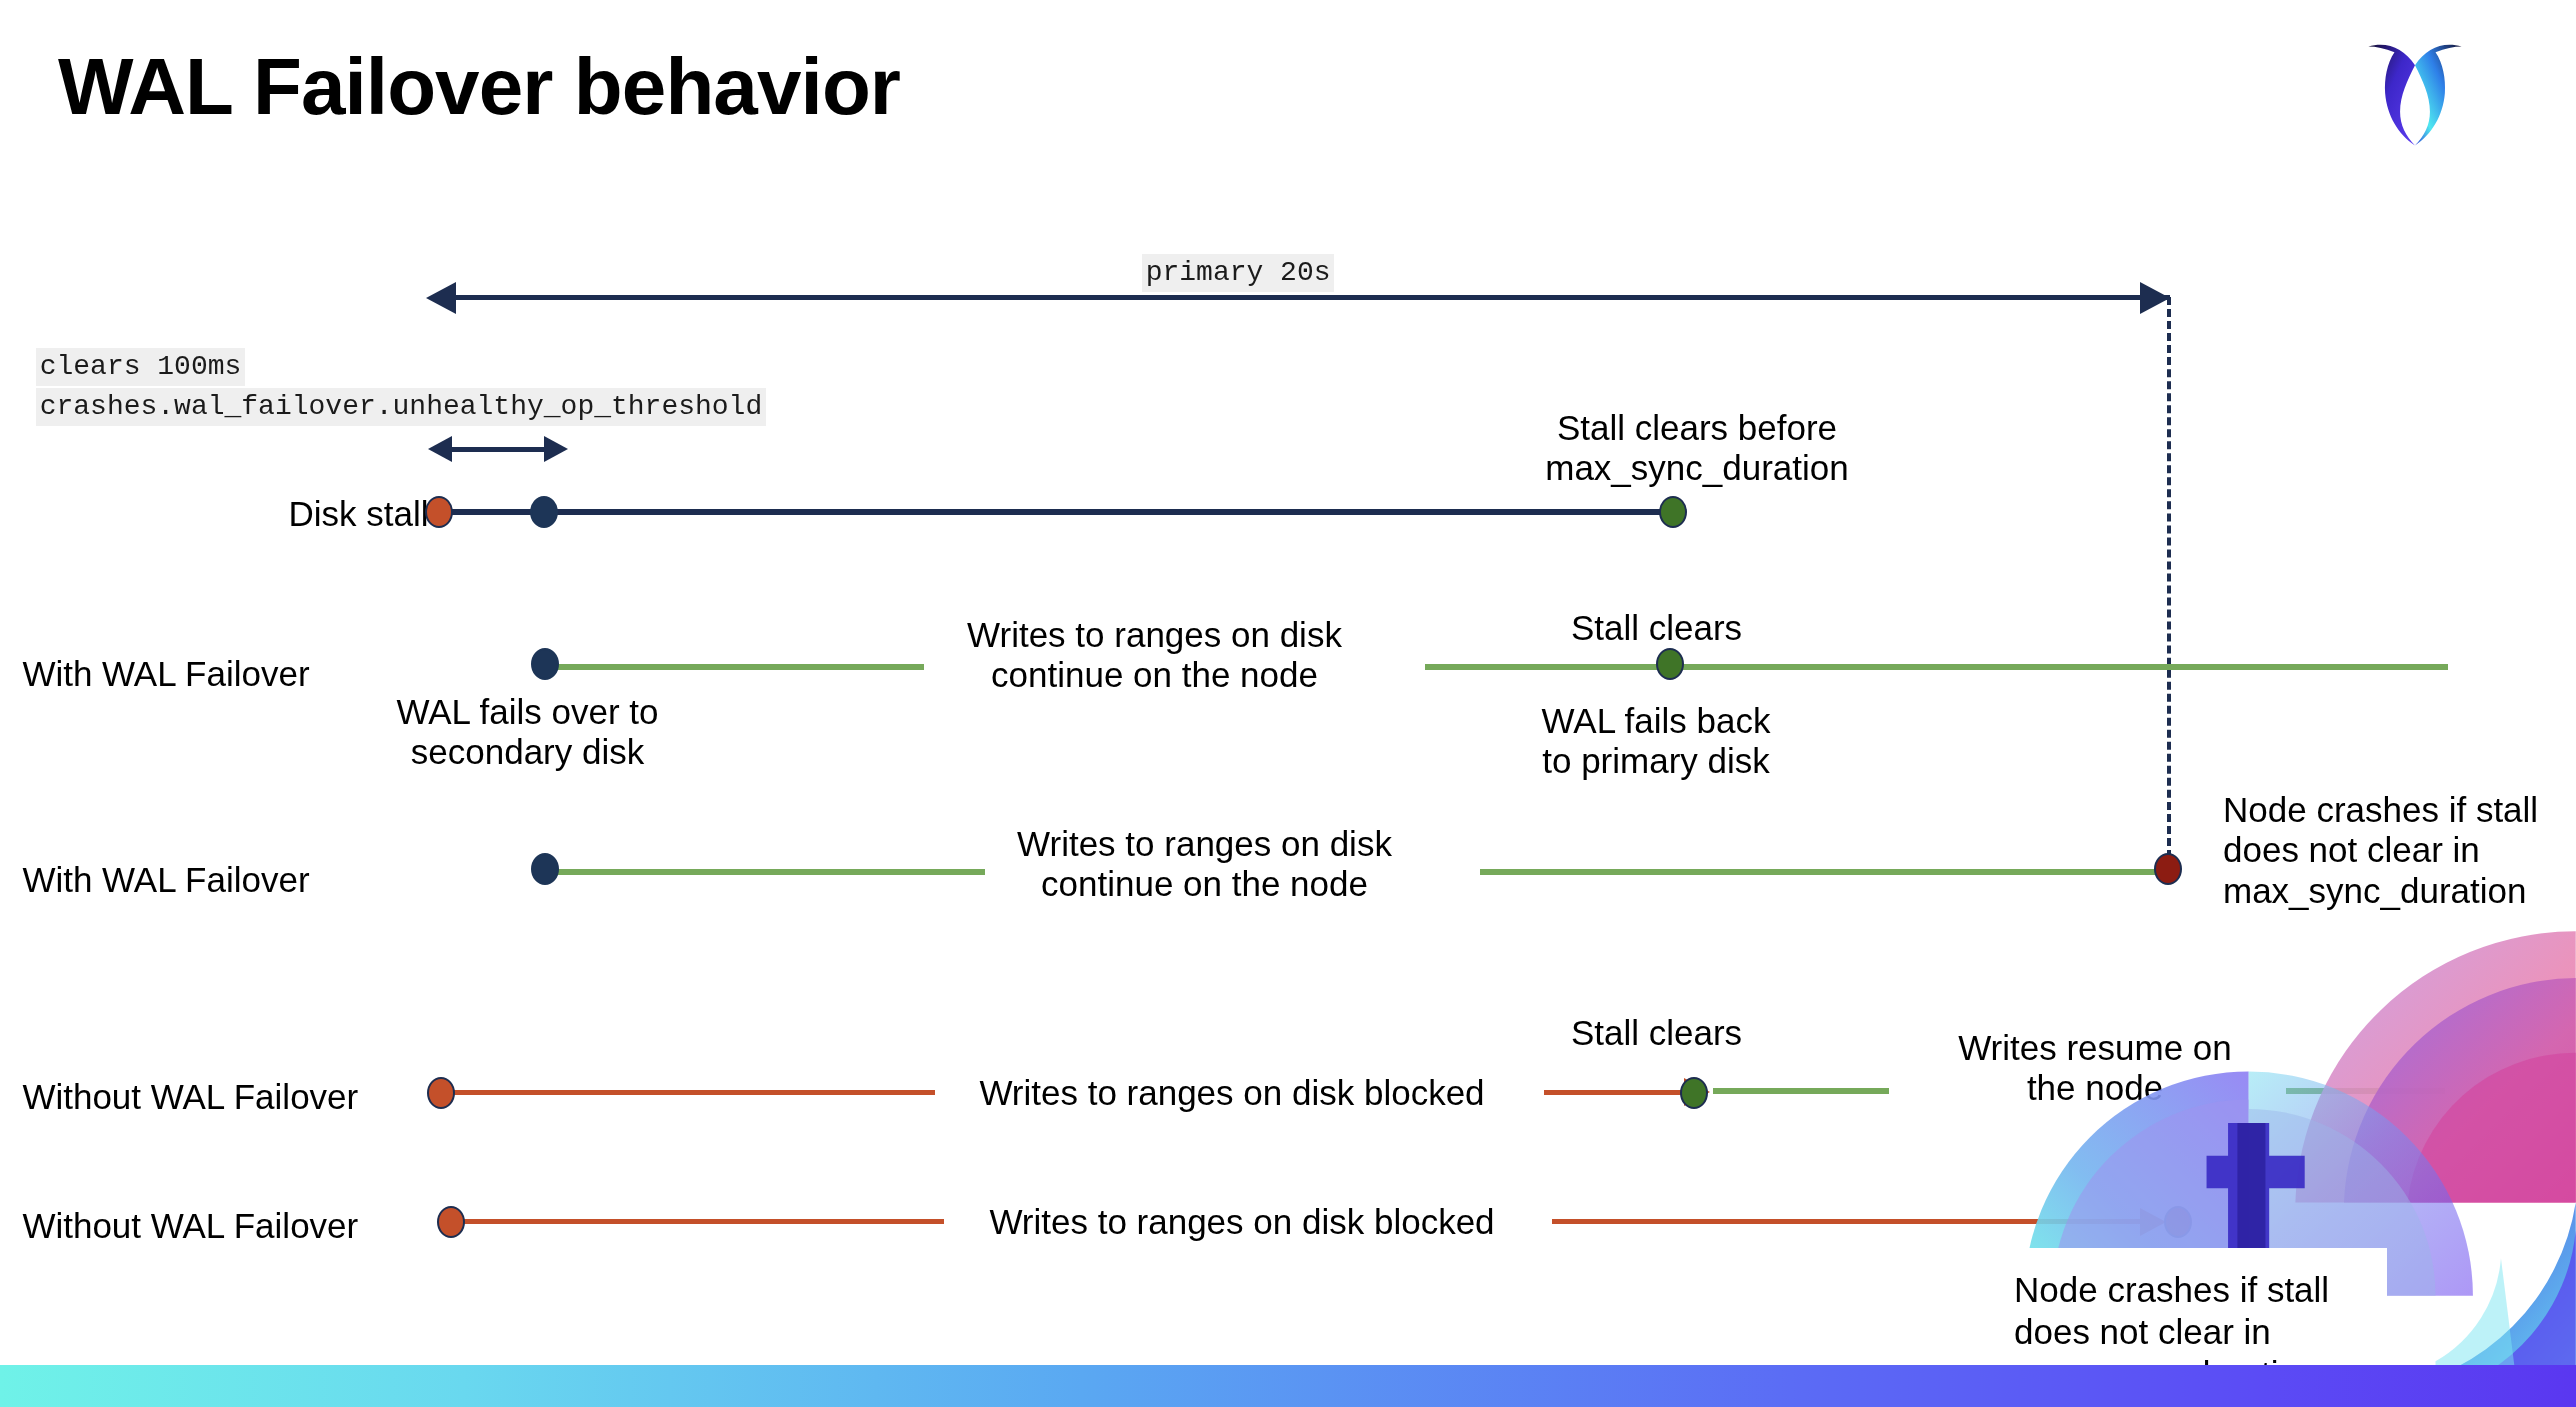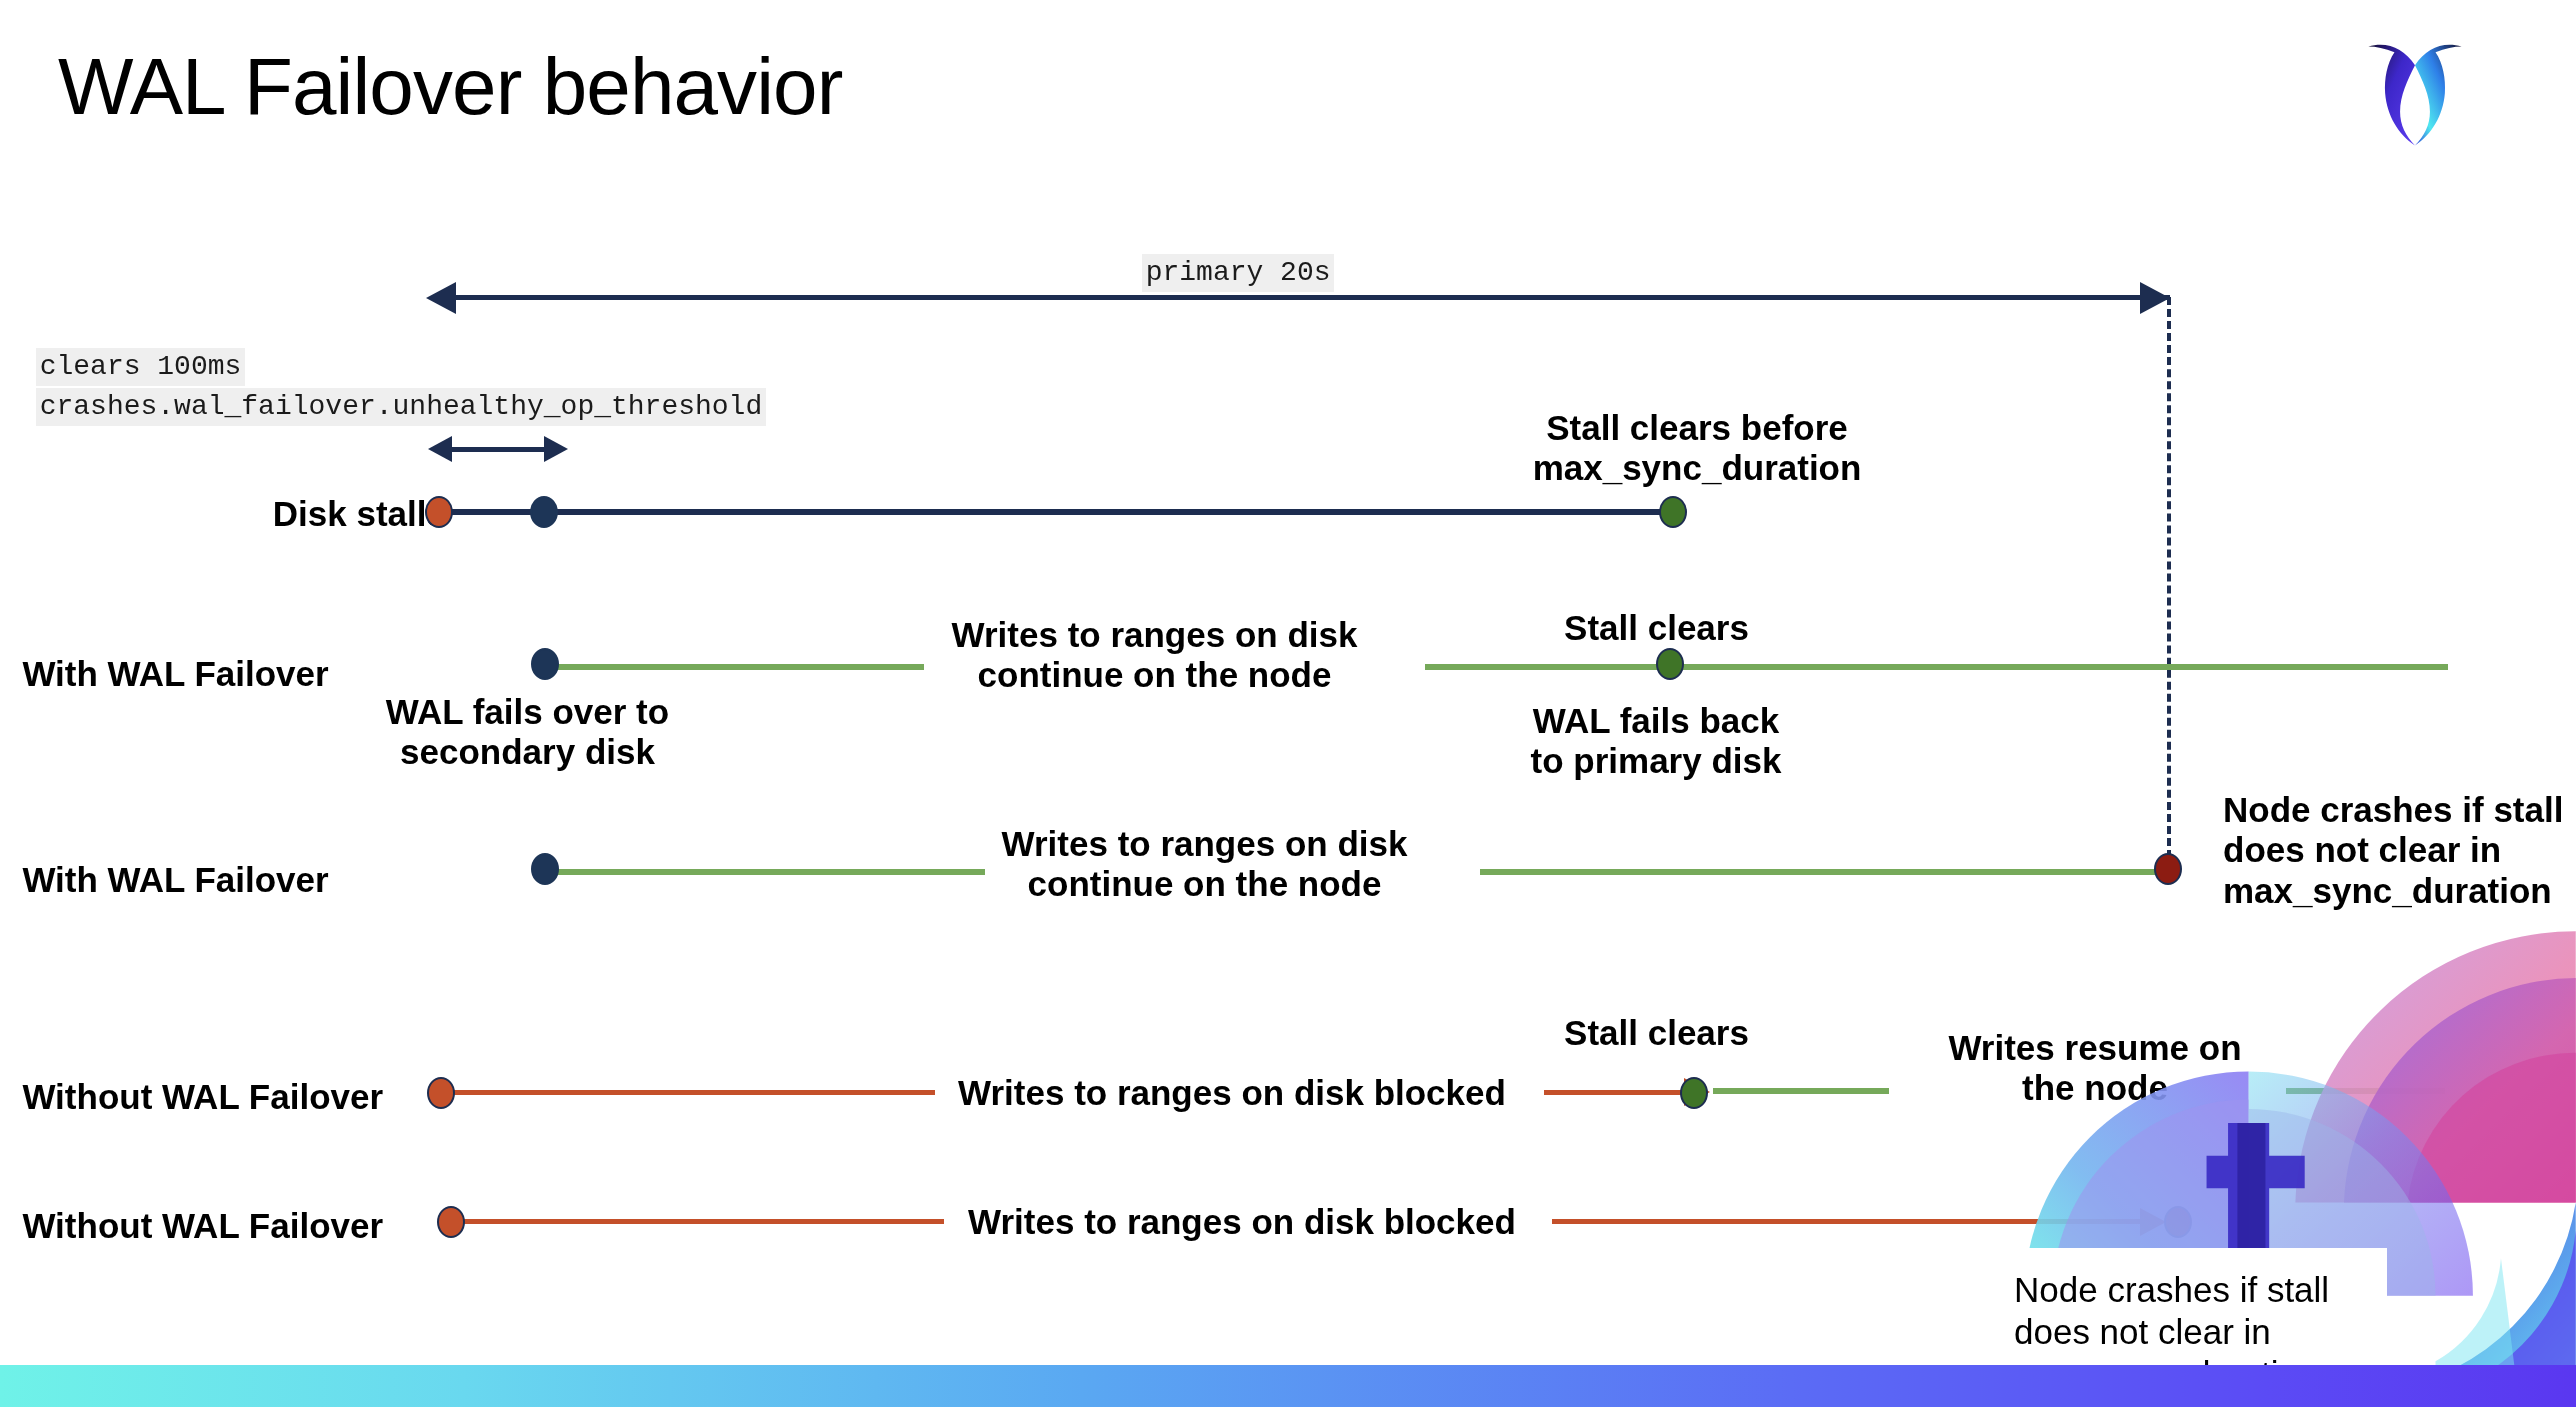--- a/index.html
+++ b/index.html
@@ -18,21 +18,21 @@
     background: #ffffff;
     overflow: hidden;
   }
 
   
   #slide-title {
     position: absolute;
     left: 58px;
     top: 45px;
     font-size: 80px;
-    font-weight: 400;
+    font-weight: 700;
     letter-spacing: -0.9px;
     color: #000000;
     line-height: 1.05;
     white-space: nowrap;
   }
 
   
   #brand-logo {
     position: absolute;
     right: 105px;
@@ -41,21 +41,20 @@
     height: 126px;
   }
 
   
   .label {
     position: absolute;
     color: #000000;
     font-size: 35px;
     line-height: 1.15;
     white-space: pre-line;
-    font-weight: bold;
   }
   .label.center { text-align: center; }
   .label.left   { text-align: left; }
 
   .code-chip {
     position: absolute;
     font-family: "Liberation Mono", "DejaVu Sans Mono", monospace;
     font-size: 28px;
     line-height: 1.3;
     color: #1b1b1b;

